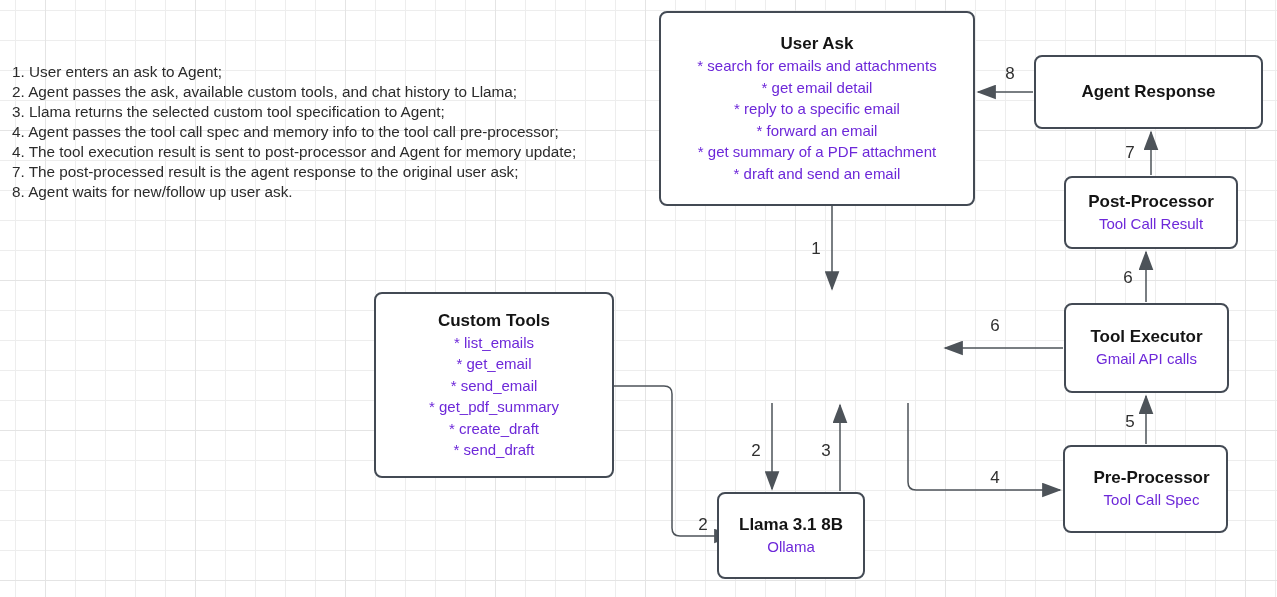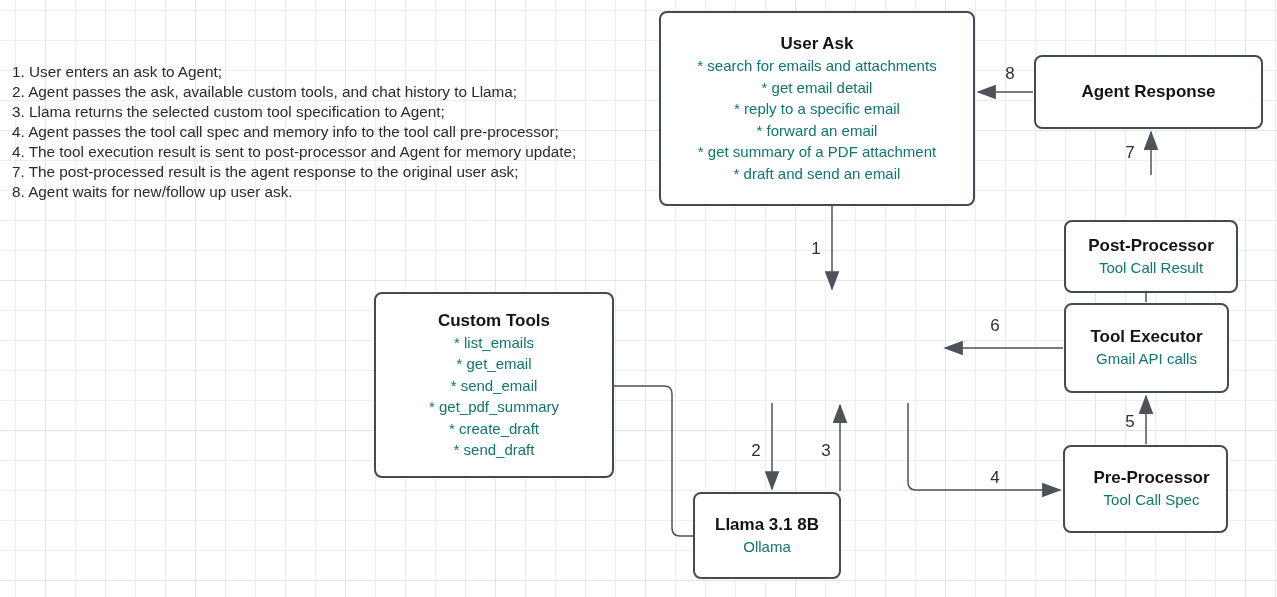--- a/index.html
+++ b/index.html
@@ -24,36 +24,36 @@
     margin-top:18px;
   }
   .node{
     position:absolute;box-sizing:border-box;
     background:#ffffff;
     border:2px solid #434a54;border-radius:8px;
     display:flex;flex-direction:column;align-items:center;justify-content:center;
     text-align:center;
   }
   .node-title{font-weight:bold;font-size:17px;line-height:22px;color:#141414;}
-  .node-line{font-size:15px;line-height:21.5px;color:#0f766e;}
+  .node-line{font-size:15px;line-height:21.5px;color:#6d28d9;}
   .edges{position:absolute;left:0;top:0;}
   .edge{stroke:#4d5359;stroke-width:1.5;fill:none;}
   .elabel{
     position:absolute;transform:translate(-50%,-50%);
     font-size:17px;color:#2f2f2f;line-height:18px;
   }
   
   #n-user-ask{left:659px;top:11px;width:316px;height:195px;}
   #n-agent-response{left:1034px;top:55px;width:229px;height:74px;}
-  #n-post-processor{left:1064px;top:176px;width:174px;height:73px;margin-top:44px;}
+  #n-post-processor{left:1064px;top:176px;width:174px;height:73px;}
   #n-email-agent{left:719px;top:292px;width:223px;height:110px;}
   #n-tool-executor{left:1064px;top:303px;width:165px;height:90px;}
   #n-custom-tools{left:374px;top:292px;width:240px;height:186px;}
   #n-pre-processor{left:1063px;top:445px;width:165px;height:88px;padding-left:12px;}
-  #n-llama{left:693px;top:492px;width:148px;height:87px;}
+  #n-llama{left:717px;top:492px;width:148px;height:87px;}
   
   #l-1{left:816px;top:249px;}
   #l-2v{left:756px;top:451px;}
   #l-2e{left:703px;top:525px;}
   #l-3{left:826px;top:451px;}
   #l-4{left:995px;top:478px;}
   #l-5{left:1130px;top:422px;}
   #l-6h{left:995px;top:326px;}
   #l-6v{left:1128px;top:278px;}
   #l-7{left:1130px;top:153px;}

